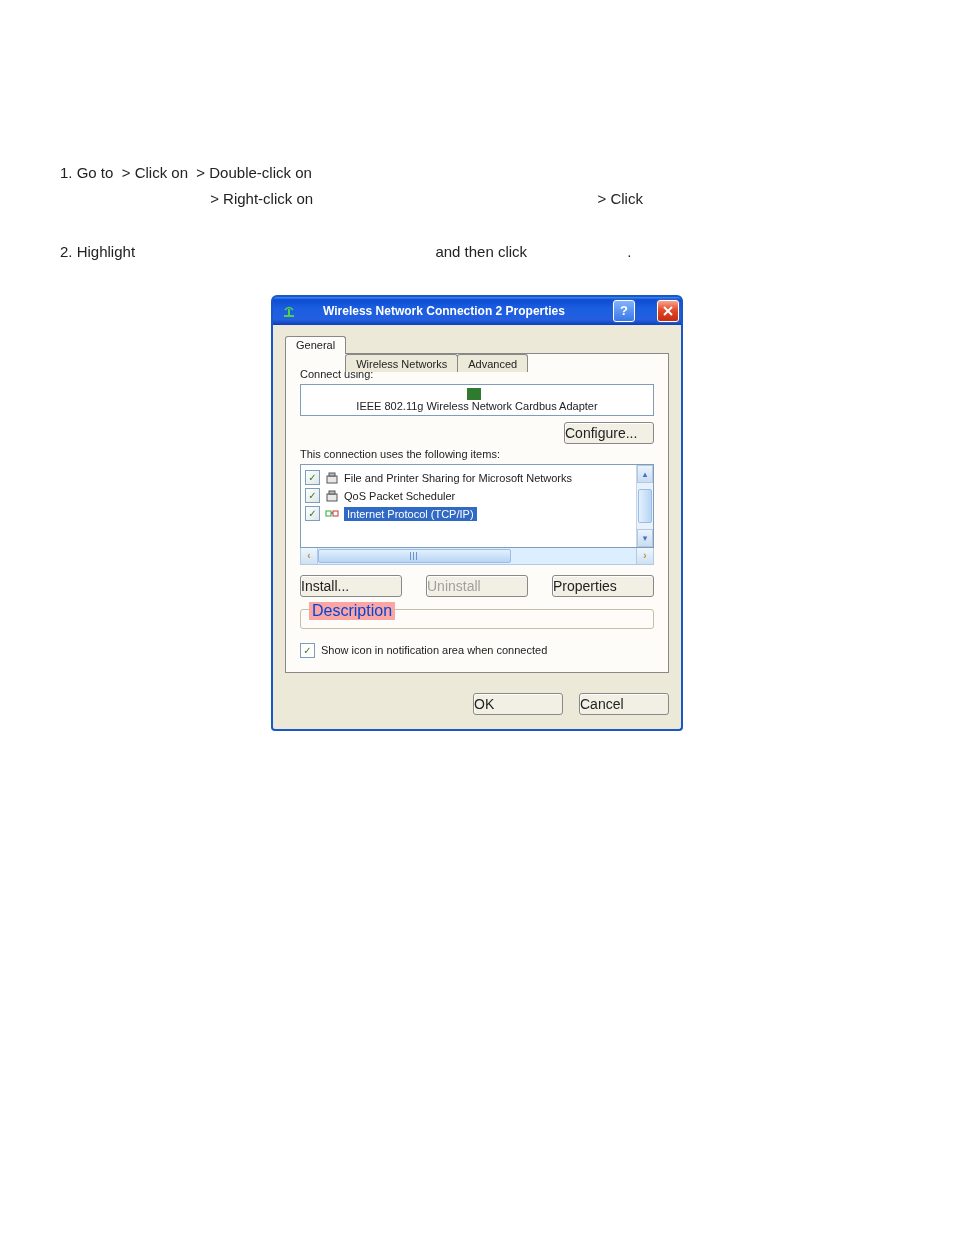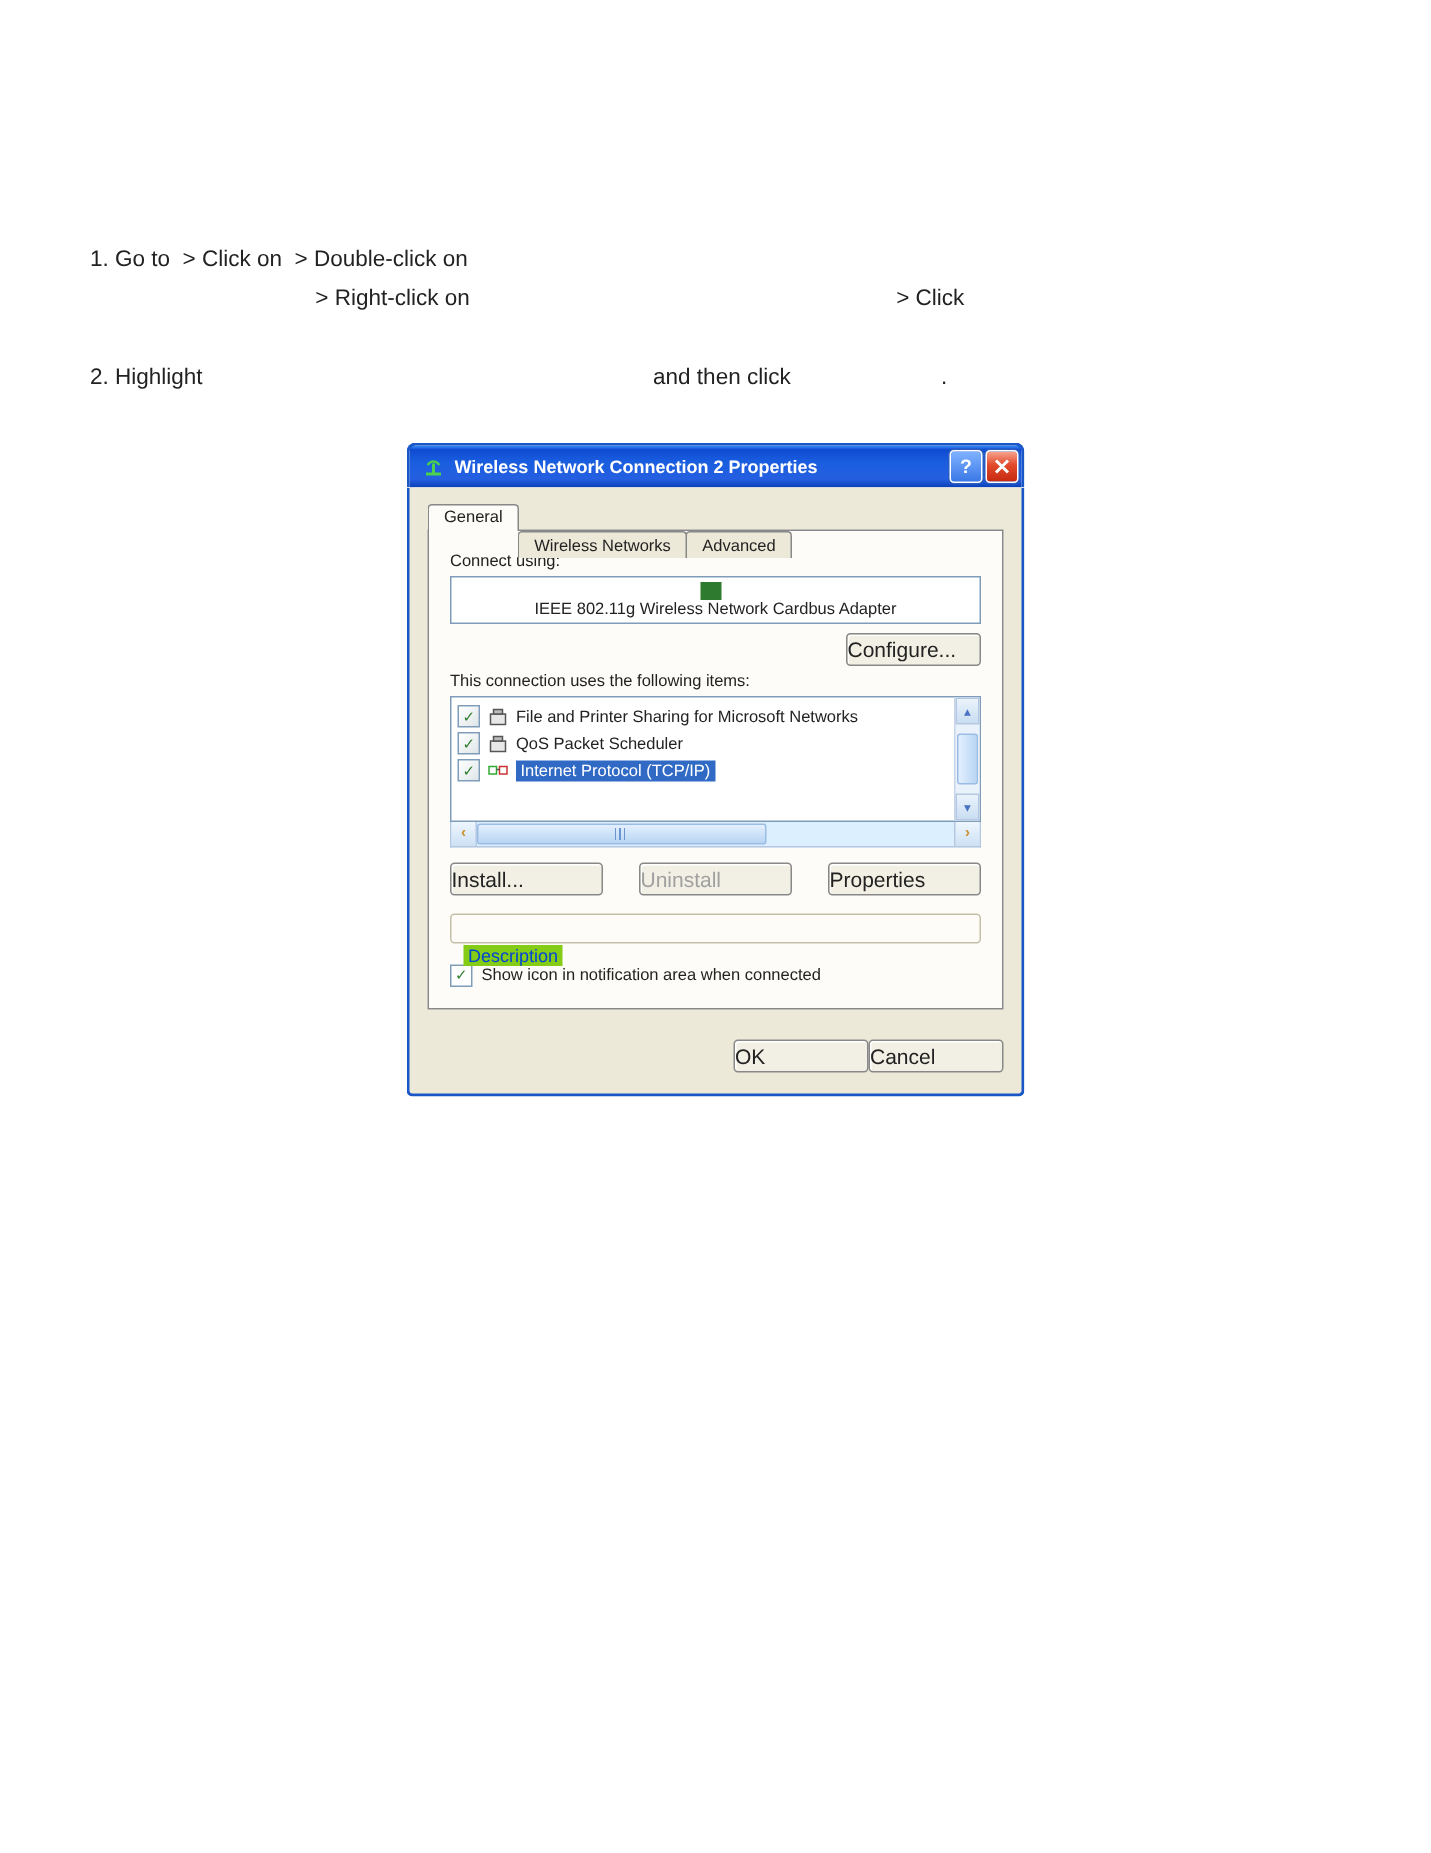--- a/index.html
+++ b/index.html
@@ -40,20 +40,21 @@
     background: linear-gradient(to bottom, #3a8ef7 0%, #0f4bd2 10%, #1a5ee0 40%, #245fe0 80%, #0c3fb8 100%);
     color: #fff;
     height: 28px;
     display: flex;
     align-items: center;
     padding: 0 2px 0 8px;
     border-top-left-radius: 6px;
     border-top-right-radius: 6px;
     border: 2px solid #1a57c6;
     border-bottom: none;
+    gap: 20px;
   }
   .tb-icon {
     width: 16px; height: 16px;
     margin-right: 6px;
     display: flex; align-items: center; justify-content: center;
   }
   .tb-title {
     font-weight: bold;
     font-size: 12px;
     flex: 1;
@@ -262,25 +263,24 @@
   .groupbox {
     border: 1px solid #c4c0a8;
     border-radius: 3px;
     margin-top: 12px;
     padding: 8px 10px 10px 10px;
     position: relative;
   }
   .gb-title {
     position: absolute;
     top: -8px; left: 8px;
-    background: #84cc16;
+    background: #fca5a5;
     padding: 0 3px;
     color: #0046d5;
-    font-size: 12px;
-    margin-top: 28px;
+    font-size: 16px;
   }
   .gb-text {
     line-height: 1.35;
     font-size: 11px;
   }
 
   .notif-row {
     display: flex;
     align-items: center;
     margin-top: 14px;
@@ -291,21 +291,21 @@
     background: #fff;
     margin-right: 6px;
     display: flex; align-items: center; justify-content: center;
     color: #2d7d2d;
     font-size: 10px;
   }
 
   .dialog-footer {
     display: flex;
     justify-content: flex-end;
-    gap: 0;
+    gap: 16px;
     padding: 10px 12px 14px 12px;
   }
 </style>
 </head>
 <body>
 
 <div class="page">
 
   <div class="inst">
     <span class="seg">1. Go to </span><span class="seg"> &gt; Click on </span><span class="seg"> &gt; Double-click on </span><br>

